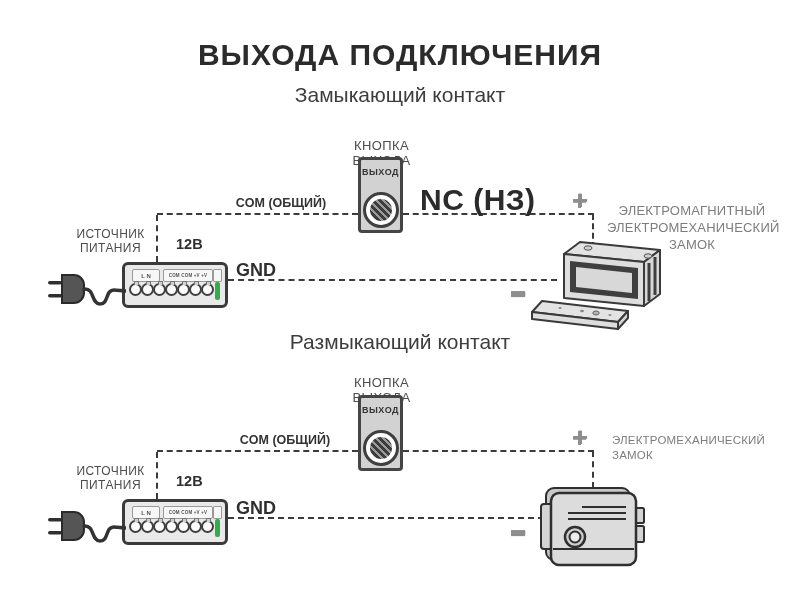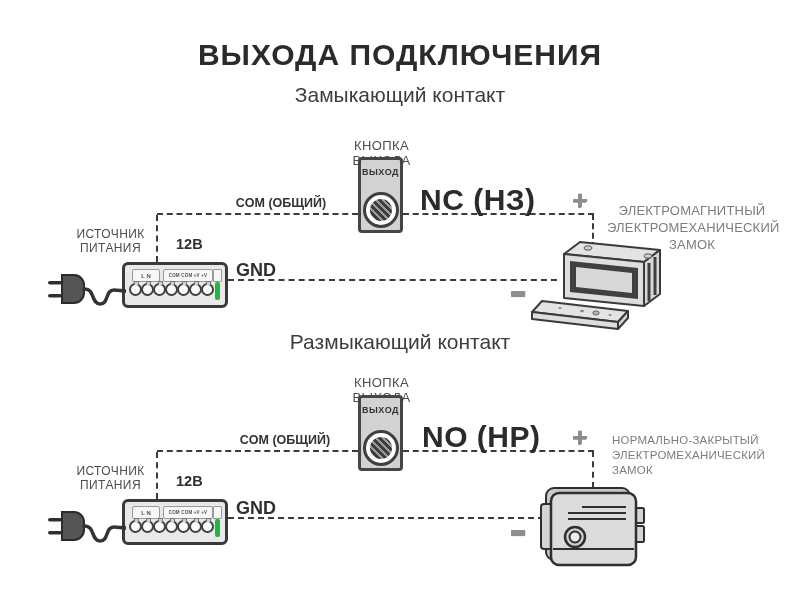--- a/index.html
+++ b/index.html
@@ -140,29 +140,27 @@
   <div class="abs subtitle" style="top:330px;">Размыкающий контакт</div>
 
   <div class="abs wire-h" style="left:157px;top:450px;width:201px;"></div>
   <div class="abs wire-h" style="left:403px;top:450px;width:191px;"></div>
   <div class="abs wire-v" style="left:592px;top:451px;height:37px;"></div>
   <div class="abs wire-v" style="left:156px;top:452px;height:47px;"></div>
   <div class="abs wire-h" style="left:228px;top:517px;width:316px;"></div>
 
   <div class="abs cap" style="left:330px;top:375px;width:103px;">КНОПКА ВЫХОДА</div>
   <div class="abs bold-lbl" style="left:235px;top:433px;width:100px;">COM (ОБЩИЙ)</div>
-  <div class="abs contact" style="left:422px;top:420px;">NO (НР)</div>
   <div class="abs v12" style="left:164px;top:473px;">12В</div>
   <div class="abs gnd" style="left:236px;top:498px;">GND</div>
   <div class="abs cap" style="left:68px;top:464px;width:85px;font-size:12px;line-height:1.2;">ИСТОЧНИК ПИТАНИЯ</div>
   <div class="abs plus" style="left:572px;top:422px;">+</div>
   <div class="abs minus" style="left:510px;top:517px;">−</div>
 
   <div class="abs locklbl" style="left:612px;top:433px;width:160px;font-size:11.5px;">
-    <div>НОРМАЛЬНО-ЗАКРЫТЫЙ</div>
     <div>ЭЛЕКТРОМЕХАНИЧЕСКИЙ</div>
     <div>ЗАМОК</div>
   </div>
 
   <div class="abs ebutton" style="left:358px;top:395px;">
     <span class="btxt">ВЫХОД</span>
     <span class="bouter">
         <span class="binner"></span>
       </span>
   </div>

